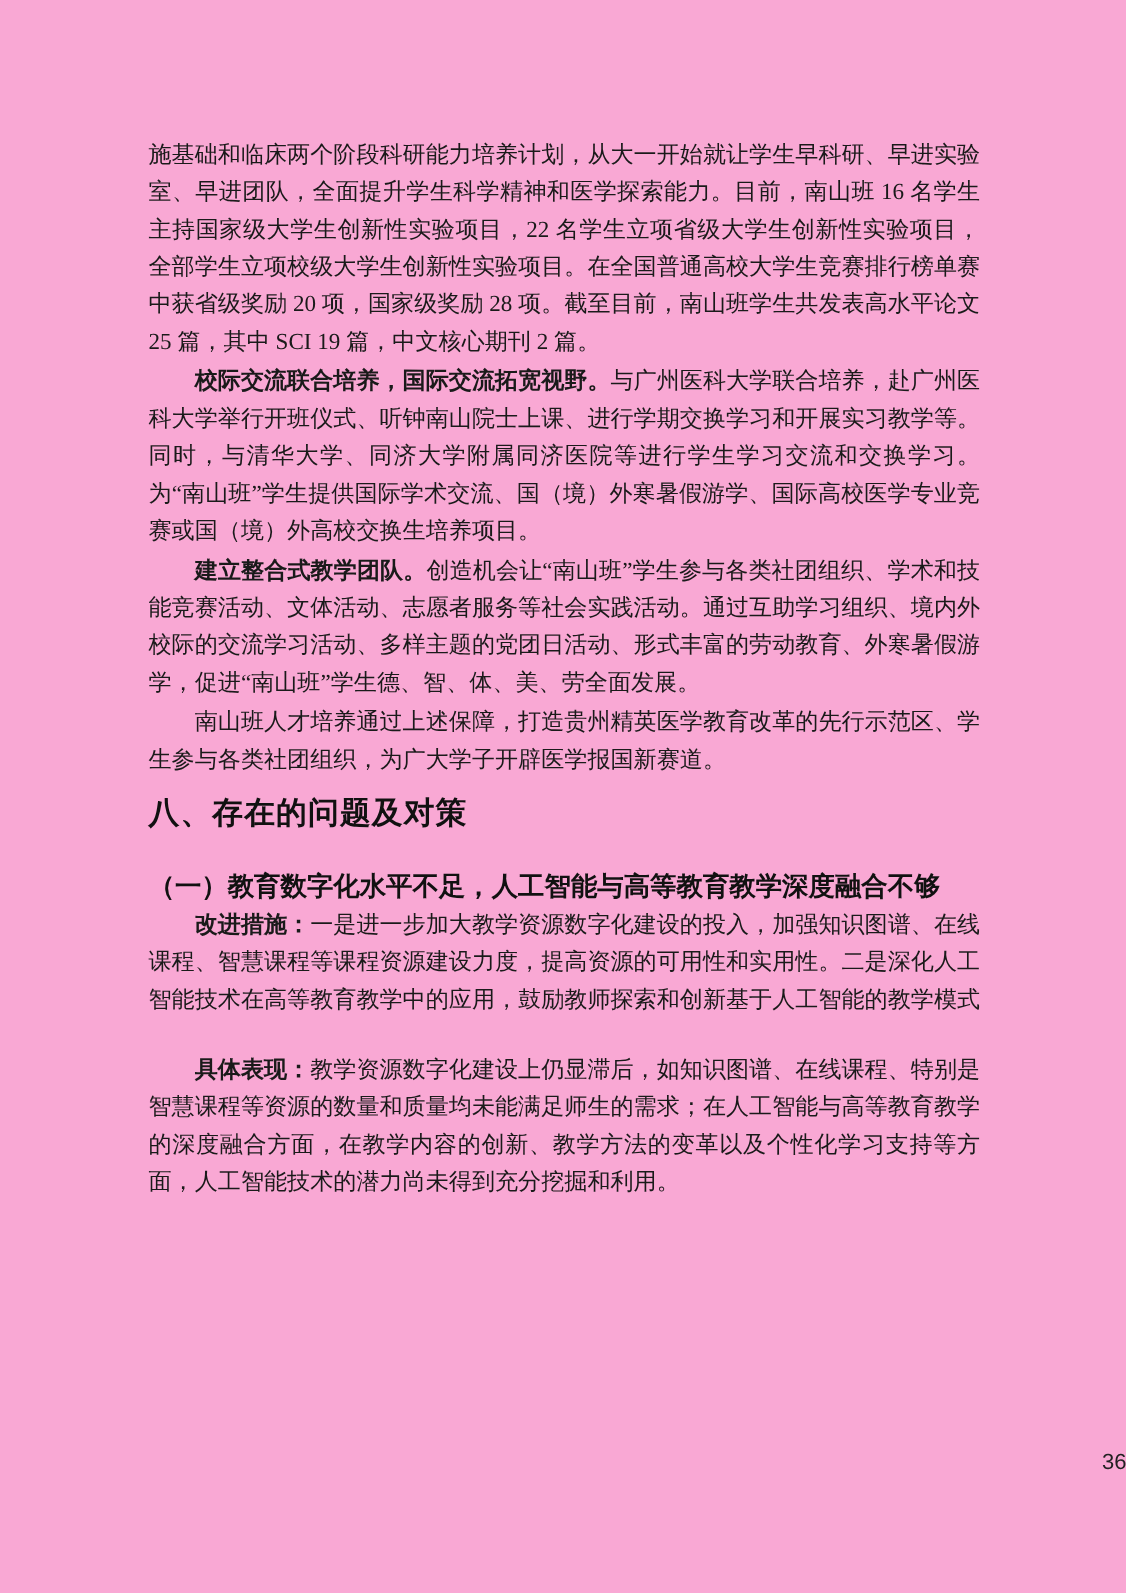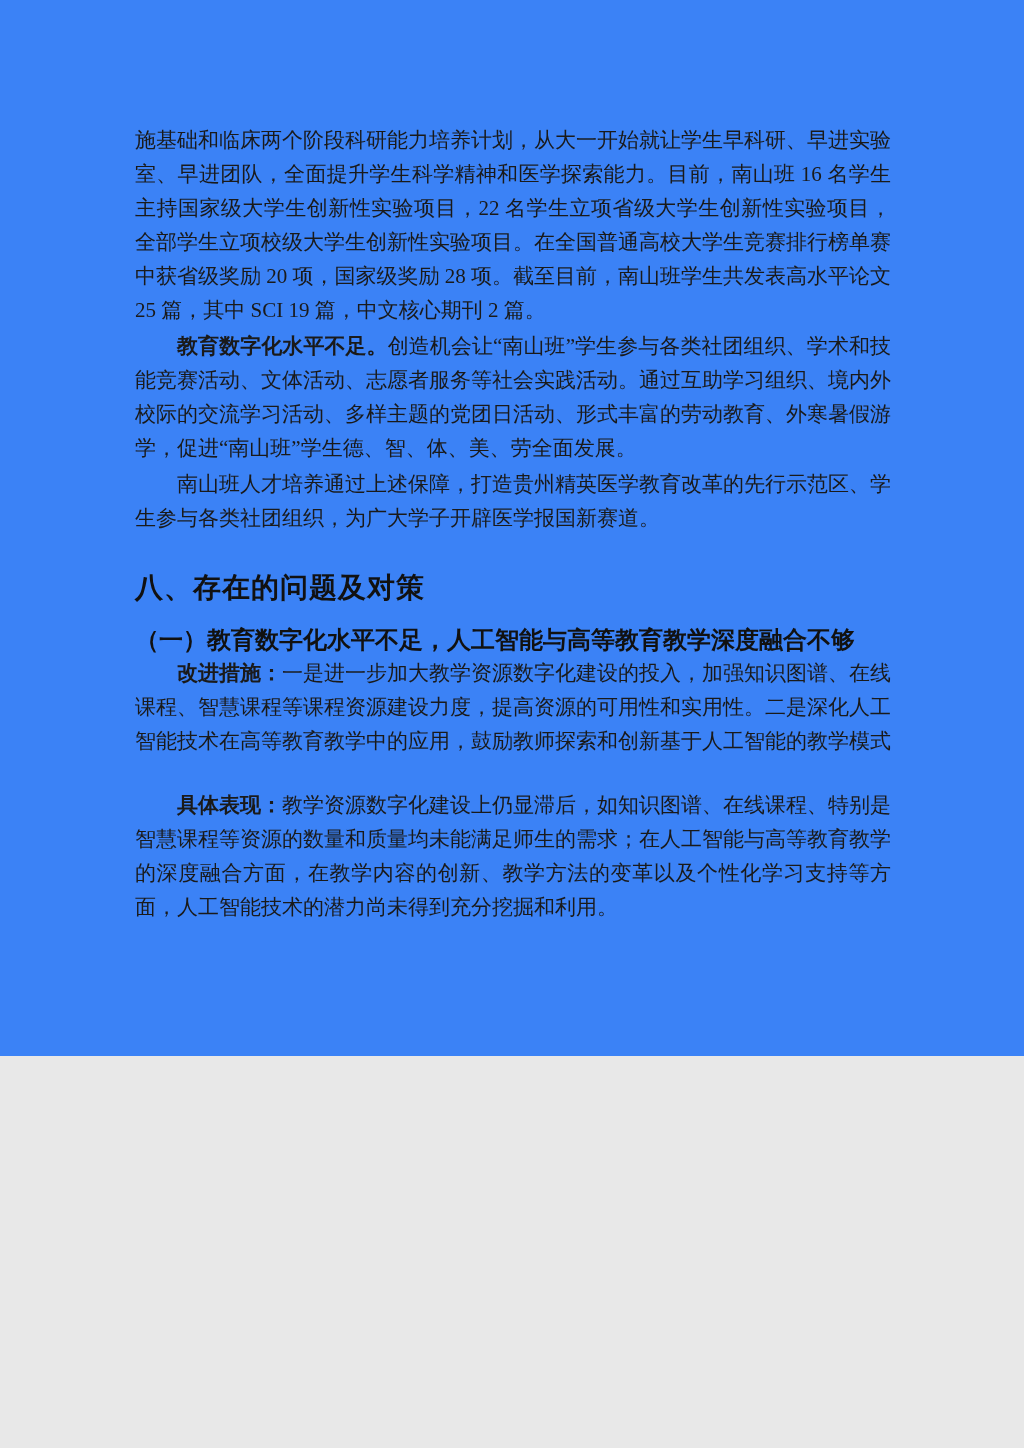--- a/index.html
+++ b/index.html
@@ -1,22 +1,22 @@
 <!DOCTYPE html>
 <html><head>
 <meta charset="utf-8">
 <style>
   html, body { margin: 0; padding: 0; }
   body { background: #e8e8e8; }
   .page {
     position: relative;
     width: 1024px;
-    height: 1056px;
+    height: 1448px;
     margin: 0 auto;
-    background: #3b82f6;
+    background: #f9a8d4;
     color: #1a1a1a;
     overflow: hidden;
   }
   .content {
     position: absolute;
     left: 135px;
     top: 123px;
     width: 756px;
   }
   .body-par {
@@ -34,30 +34,30 @@
   }
   .lead {
     font-weight: 700;
   }
   .section-h1 {
     font-family: "Liberation Sans", "DejaVu Sans", sans-serif;
     font-size: 28px;
     line-height: 36px;
     font-weight: 700;
     color: #111111;
-    margin: 35px 0 0 0;
+    margin: 14px 0 0 0;
     letter-spacing: 1px;
   }
   .section-h2 {
     font-family: "Liberation Sans", "DejaVu Sans", sans-serif;
     font-size: 24px;
     line-height: 32px;
     font-weight: 700;
     color: #111111;
-    margin: 18px 0 0 0;
+    margin: 34px 0 0 0;
   }
   .body-par.after-heading {
     margin-top: 30px;
   }
   .page-footer {
     position: absolute;
     left: 0;
     width: 1024px;
     top: 1318px;
     text-align: right;
@@ -67,23 +67,24 @@
   }
 </style>
 </head>
 <body>
 
 <div class="page">
   <div class="content">
 
     <p class="body-par first"><span>施基础和临床两个阶段科研能力培养计划，从大一开始就让学生早科研、早进实验室、早进团队，全面提升学生科学精神和医学探索能力。目前，南山班 16 名学生主持国家级大学生创新性实验项目，22 名学生立项省级大学生创新性实验项目，全部学生立项校级大学生创新性实验项目。在全国普通高校大学生竞赛排行榜单赛中获省级奖励 20 项，国家级奖励 28 项。截至目前，南山班学生共发表高水平论文 25 篇，其中 SCI 19 篇，中文核心期刊 2 篇。</span></p>
 
+    <p class="body-par"><span class="lead">校际交流联合培养，国际交流拓宽视野。</span><span>与广州医科大学联合培养，赴广州医科大学举行开班仪式、听钟南山院士上课、进行学期交换学习和开展实习教学等。同时，与清华大学、同济大学附属同济医院等进行学生学习交流和交换学习。为“南山班”学生提供国际学术交流、国（境）外寒暑假游学、国际高校医学专业竞赛或国（境）外高校交换生培养项目。</span></p>
 
 
-    <p class="body-par"><span class="lead">教育数字化水平不足。</span><span>创造机会让“南山班”学生参与各类社团组织、学术和技能竞赛活动、文体活动、志愿者服务等社会实践活动。通过互助学习组织、境内外校际的交流学习活动、多样主题的党团日活动、形式丰富的劳动教育、外寒暑假游学，促进“南山班”学生德、智、体、美、劳全面发展。</span></p>
+    <p class="body-par"><span class="lead">建立整合式教学团队。</span><span>创造机会让“南山班”学生参与各类社团组织、学术和技能竞赛活动、文体活动、志愿者服务等社会实践活动。通过互助学习组织、境内外校际的交流学习活动、多样主题的党团日活动、形式丰富的劳动教育、外寒暑假游学，促进“南山班”学生德、智、体、美、劳全面发展。</span></p>
 
     <p class="body-par"><span>南山班人才培养通过上述保障，打造贵州精英医学教育改革的先行示范区、学生参与各类社团组织，为广大学子开辟医学报国新赛道。</span></p>
 
     <h1 class="section-h1">八、存在的问题及对策</h1>
 
     <h2 class="section-h2">（一）教育数字化水平不足，人工智能与高等教育教学深度融合不够</h2>
 
     <p class="body-par"><span class="lead">改进措施：</span><span>一是进一步加大教学资源数字化建设的投入，加强知识图谱、在线课程、智慧课程等课程资源建设力度，提高资源的可用性和实用性。二是深化人工智能技术在高等教育教学中的应用，鼓励教师探索和创新基于人工智能的教学模式</span></p>
 
     <p class="body-par after-heading"><span class="lead">具体表现：</span><span>教学资源数字化建设上仍显滞后，如知识图谱、在线课程、特别是智慧课程等资源的数量和质量均未能满足师生的需求；在人工智能与高等教育教学的深度融合方面，在教学内容的创新、教学方法的变革以及个性化学习支持等方面，人工智能技术的潜力尚未得到充分挖掘和利用。</span></p>

